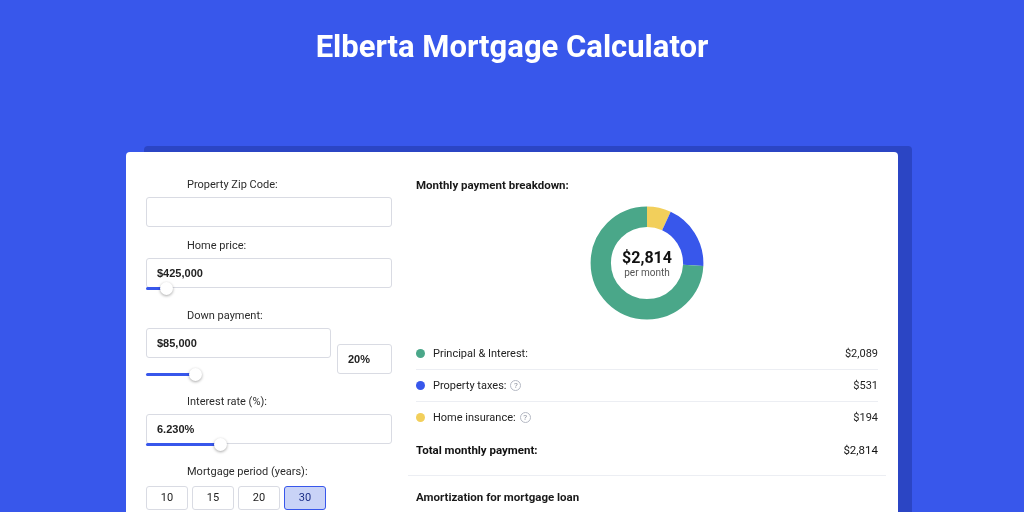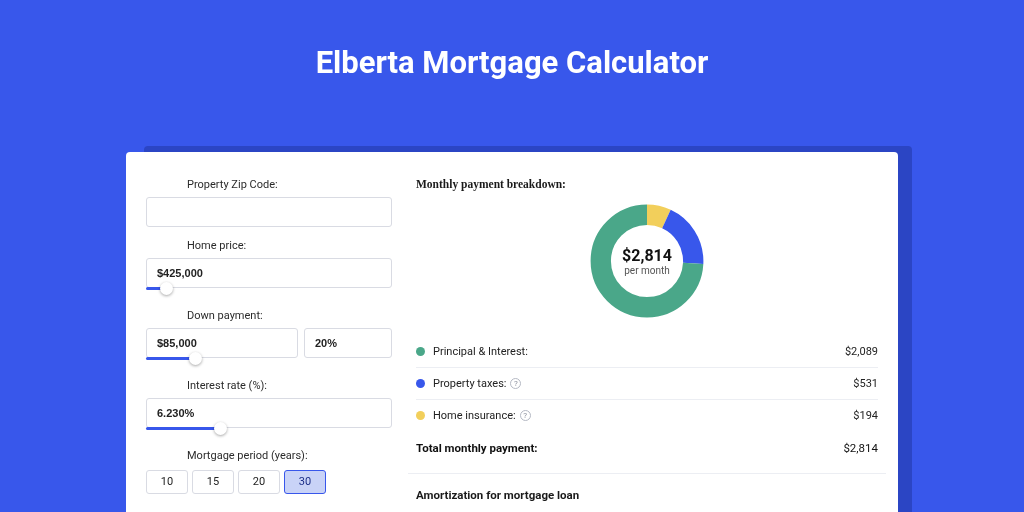--- a/index.html
+++ b/index.html
@@ -9,21 +9,21 @@
     width: 1024px;
     height: 512px;
     overflow: hidden;
     position: relative;
   }
   .page-title {
     color: #fff;
     text-align: center;
     font-size: 31px;
     font-weight: 700;
-    padding: 44px 0 24px;
+    padding: 28px 0 24px;
   }
   .shadow-card {
     position: absolute;
     top: 146px;
     left: 144px;
     width: 768px;
     height: 380px;
     background: #2b45c4;
     border-radius: 4px;
   }
@@ -83,21 +83,21 @@
     position: absolute;
     top: -5px;
     width: 13px;
     height: 13px;
     background: #fff;
     border-radius: 50%;
     box-shadow: 0 1px 3px rgba(0,0,0,.35);
   }
   .dp-row { display: flex; gap: 6px; }
   .dp-row .text-input:first-child { flex: 1; }
-  .dp-row .text-input:last-child { width: 88px; }
+  .dp-row .text-input:last-child { width: 55px; margin-top: 16px; }
   .period-row { display: flex; gap: 4px; margin-top: 8px; }
   .period-btn {
     width: 42px;
     height: 24px;
     border: 1px solid #d9dbe3;
     border-radius: 3px;
     background: #fff;
     font-size: 11px;
     text-align: center;
     line-height: 22px;
@@ -107,21 +107,20 @@
   .period-btn.active {
     background: #c9d3f7;
     border-color: #3857eb;
     color: #1b2e88;
   }
   .breakdown-title {
     font-size: 11.5px;
     font-weight: 700;
     color: #1a1a1a;
     margin-bottom: 10px;
-    font-family: Liberation Serif, serif;
   }
   .donut-wrap {
     display: flex;
     justify-content: center;
     margin-bottom: 14px;
     margin-top: 8px;
   }
   .donut { width: 122px; height: 122px; position: relative; }
   .donut svg { width: 100%; height: 100%; transform: rotate(-90deg); }
   .donut-center {

